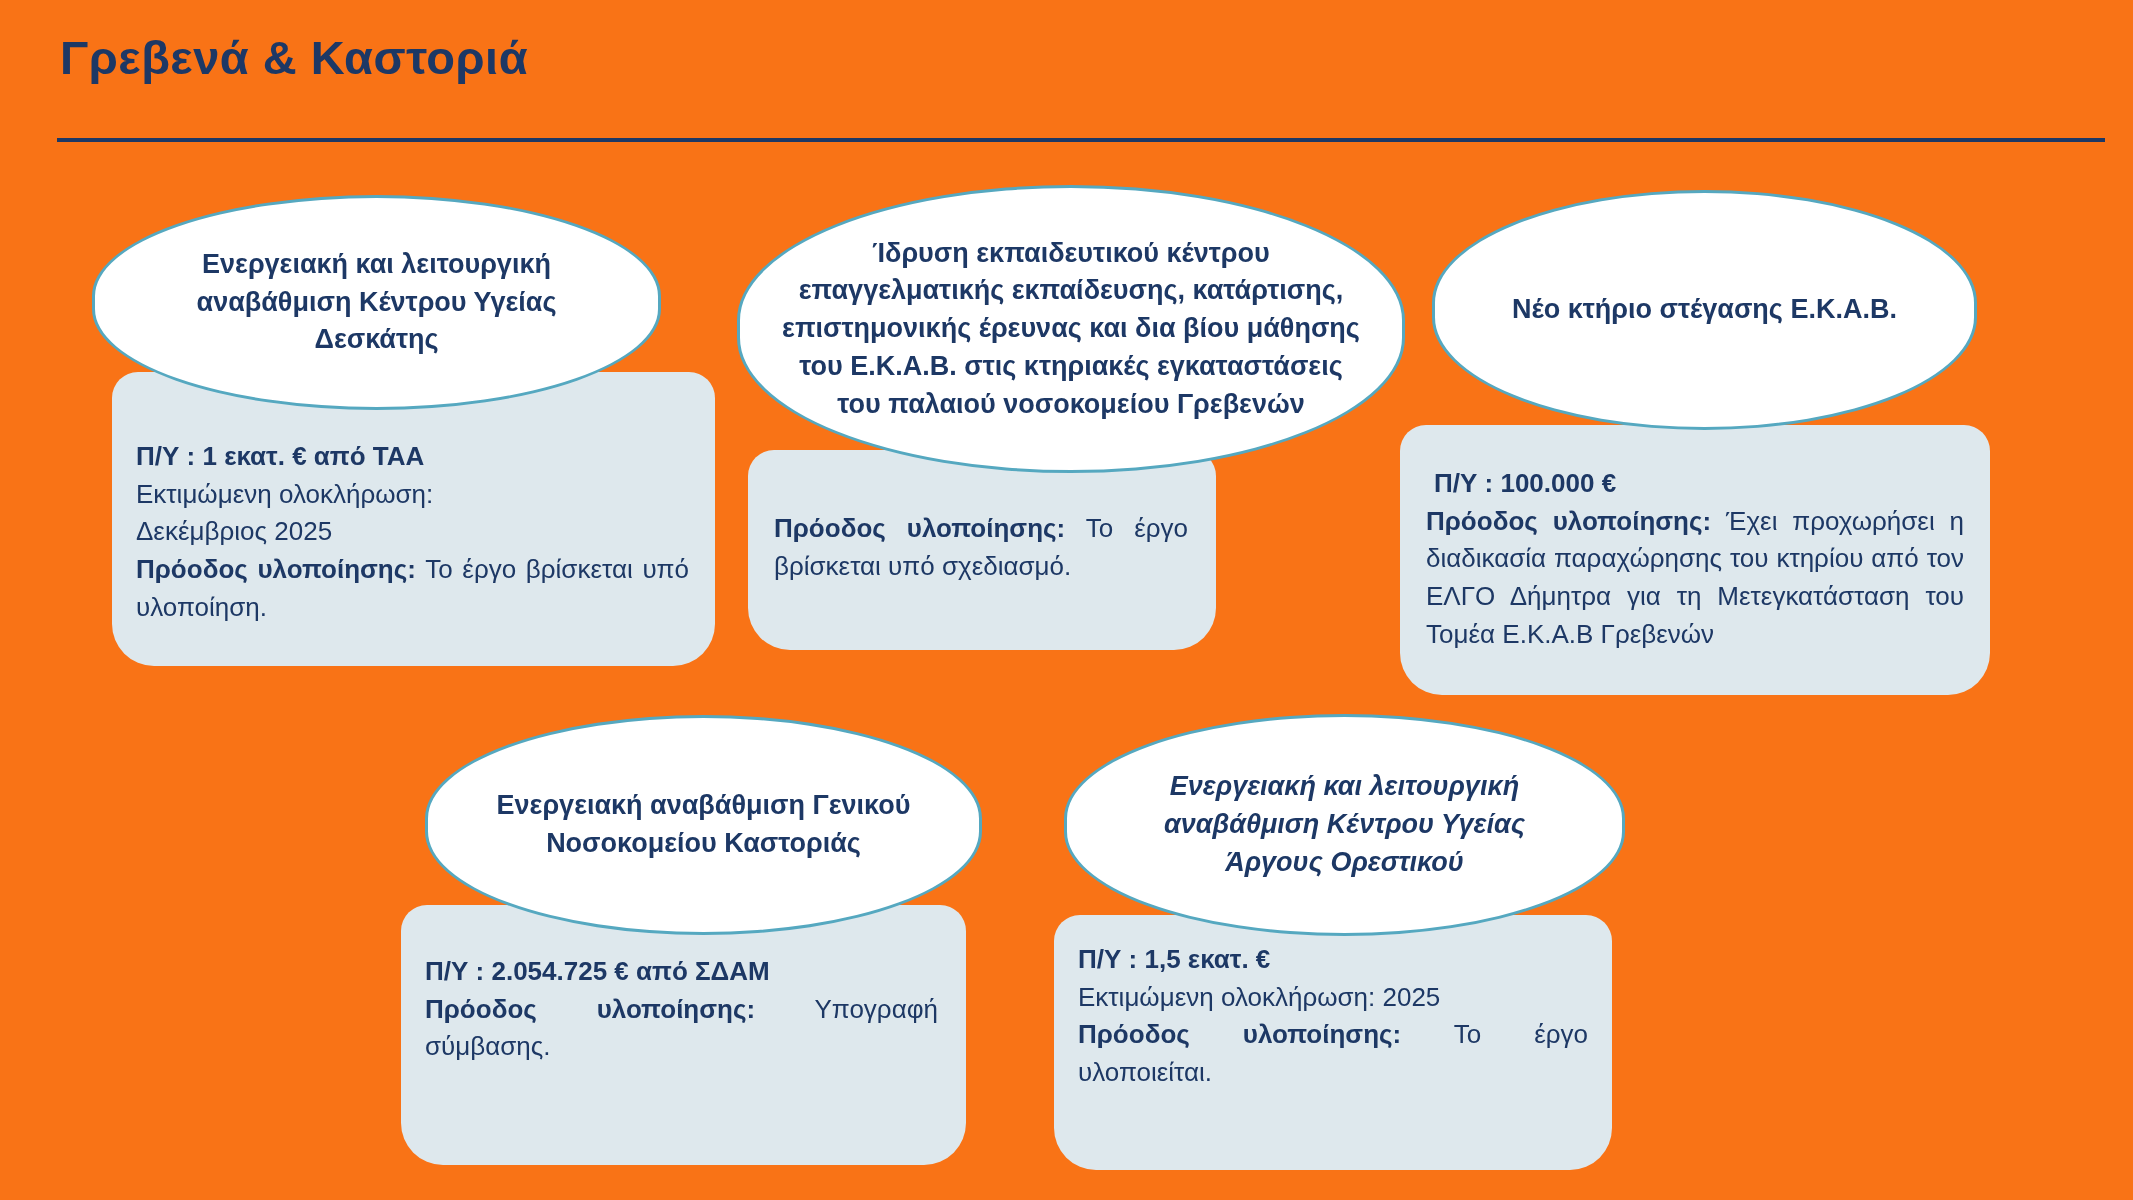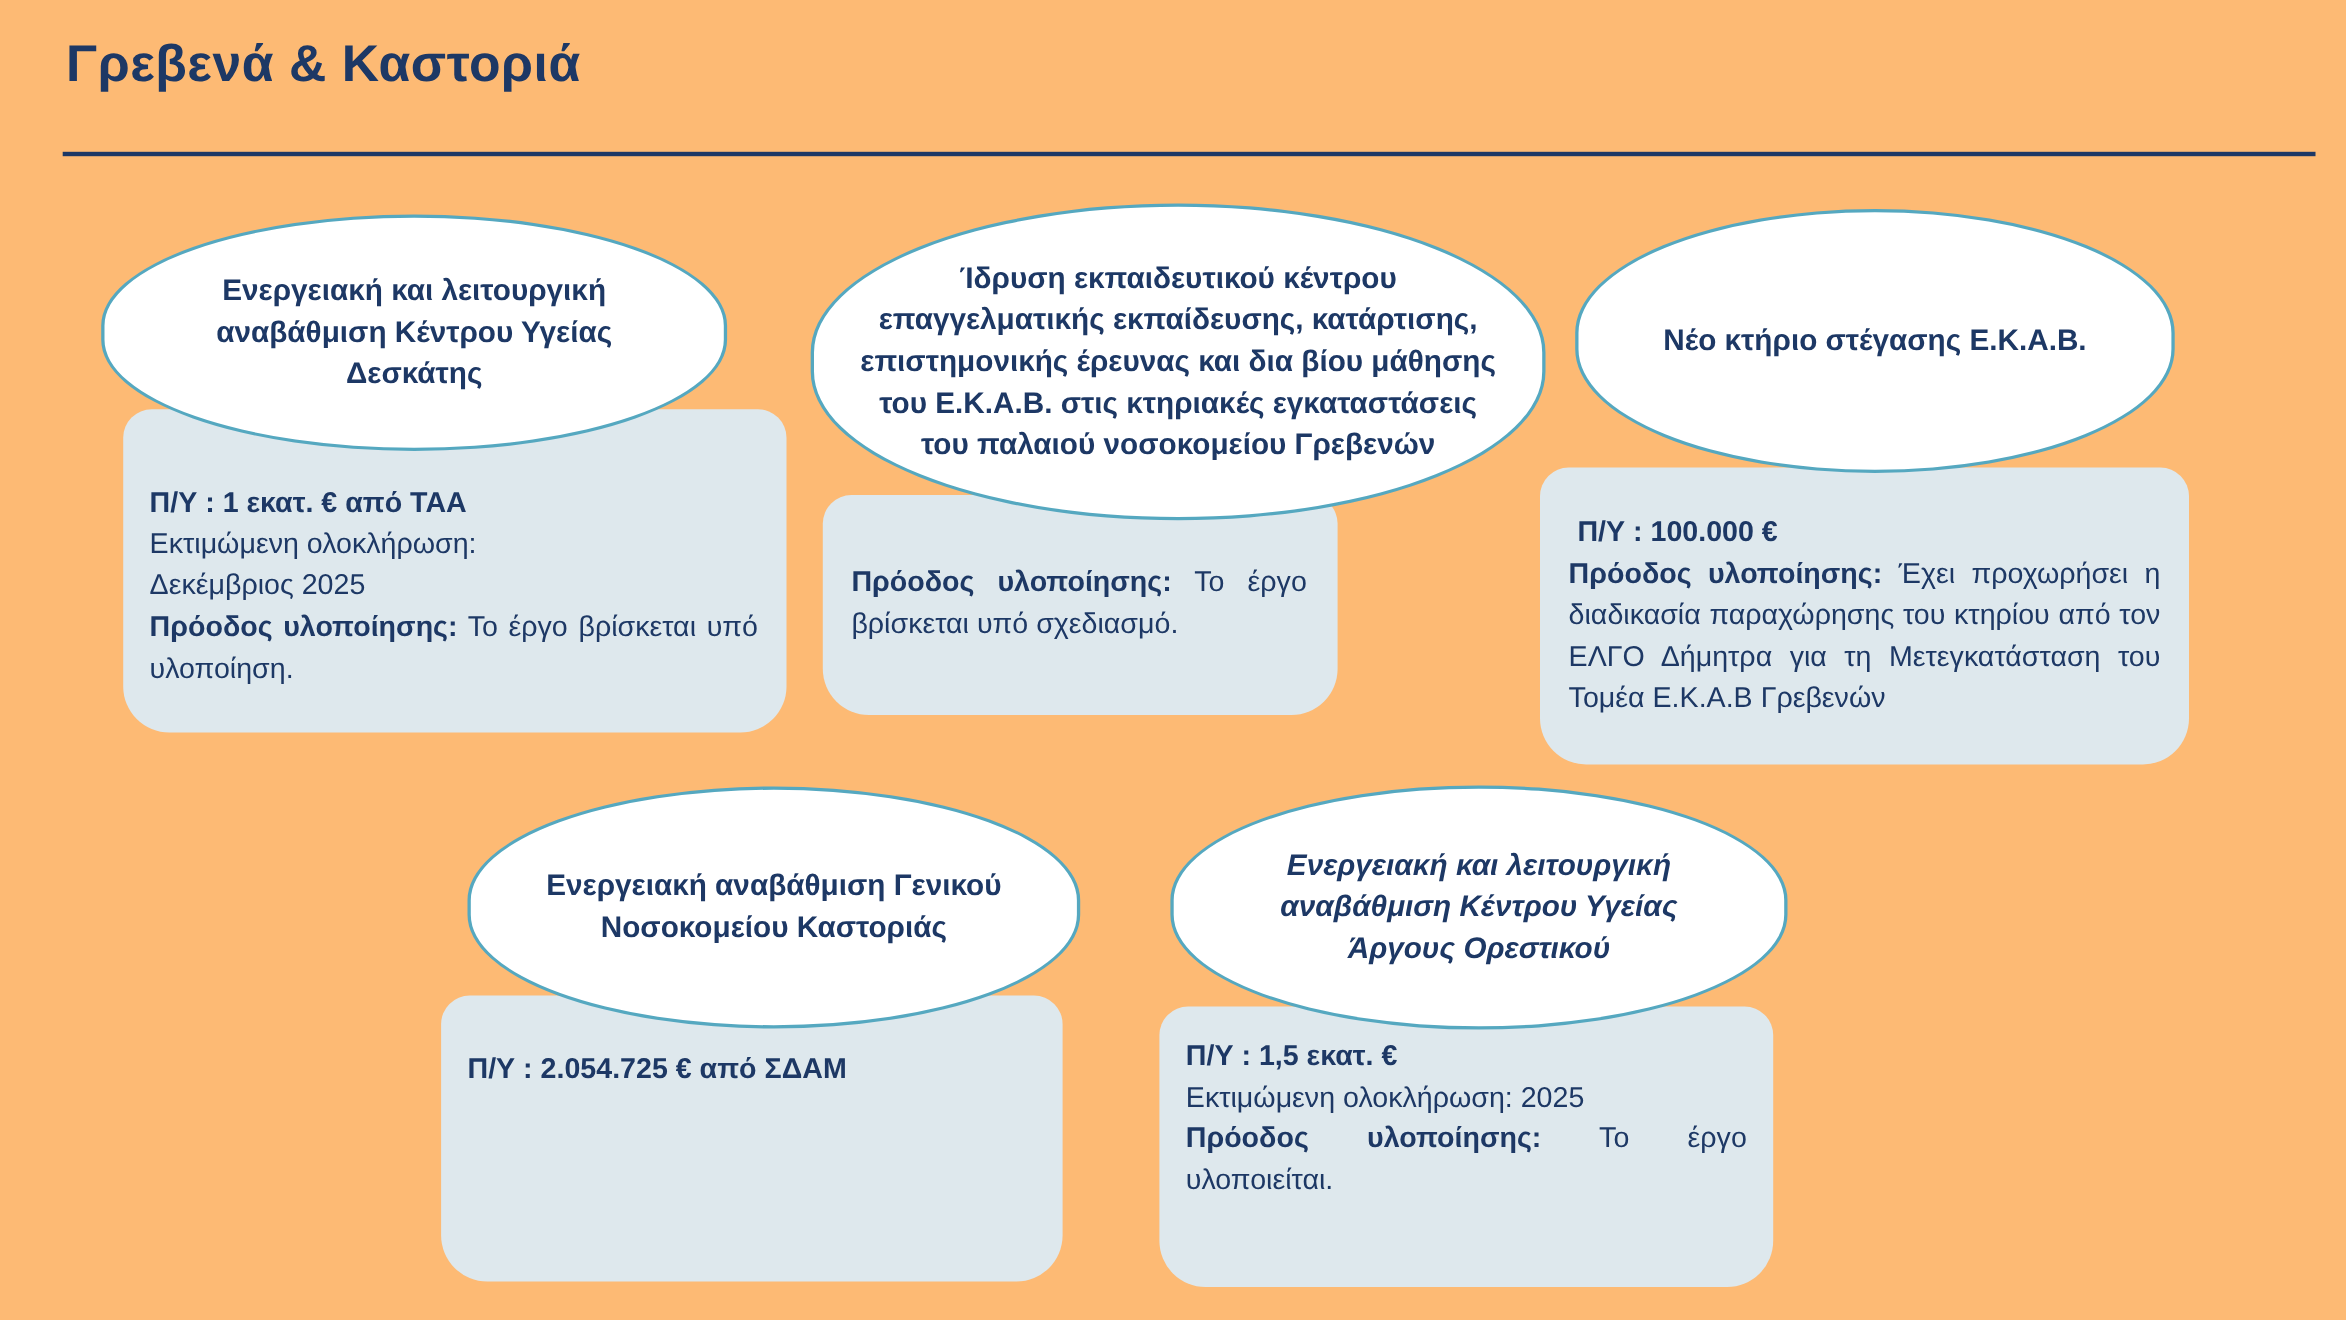--- a/index.html
+++ b/index.html
@@ -5,21 +5,21 @@
   :root{
     --navy:#1D3865;
     --teal:#55A8C0;
     --panel:#DEE8ED;
   }
   *{box-sizing:border-box;}
   html,body{margin:0;padding:0;background:#ffffff;}
   .slide{
     position:relative;
     width:2133px;height:1200px;
-    background:#fdba74;
+    background:#f97316;
     font-family:"Liberation Sans", sans-serif;
     color:var(--navy);
     overflow:hidden;
   }
   .page-title{
     position:absolute;left:60px;top:30px;margin:0;
     font-size:47px;font-weight:bold;letter-spacing:.5px;
     color:var(--navy);
   }
   .title-rule{
@@ -115,20 +115,21 @@
       <p class="progress gap-sm"><span class="bold">Πρόοδος υλοποίησης:</span> <span>Έχει προχωρήσει η διαδικασία παραχώρησης του κτηρίου από τον ΕΛΓΟ Δήμητρα για τη Μετεγκατάσταση του Τομέα Ε.Κ.Α.Β Γρεβενών</span></p>
     </div>
   </section>
 
   <section class="card card-4">
     <div class="oval">
       <span>Ενεργειακή αναβάθμιση Γενικού Νοσοκομείου Καστοριάς</span>
     </div>
     <div class="panel">
       <p class="bold">Π/Υ : 2.054.725 € από ΣΔΑΜ</p>
+      <p class="progress gap-md"><span class="bold">Πρόοδος υλοποίησης:</span> <span>Υπογραφή σύμβασης.</span></p>
     </div>
   </section>
 
   <section class="card card-5">
     <div class="oval">
       <span>Ενεργειακή και λειτουργική αναβάθμιση Κέντρου Υγείας Άργους Ορεστικού</span>
     </div>
     <div class="panel">
       <p class="bold">Π/Υ : 1,5 εκατ. €</p>
       <p>Εκτιμώμενη ολοκλήρωση: 2025</p>

